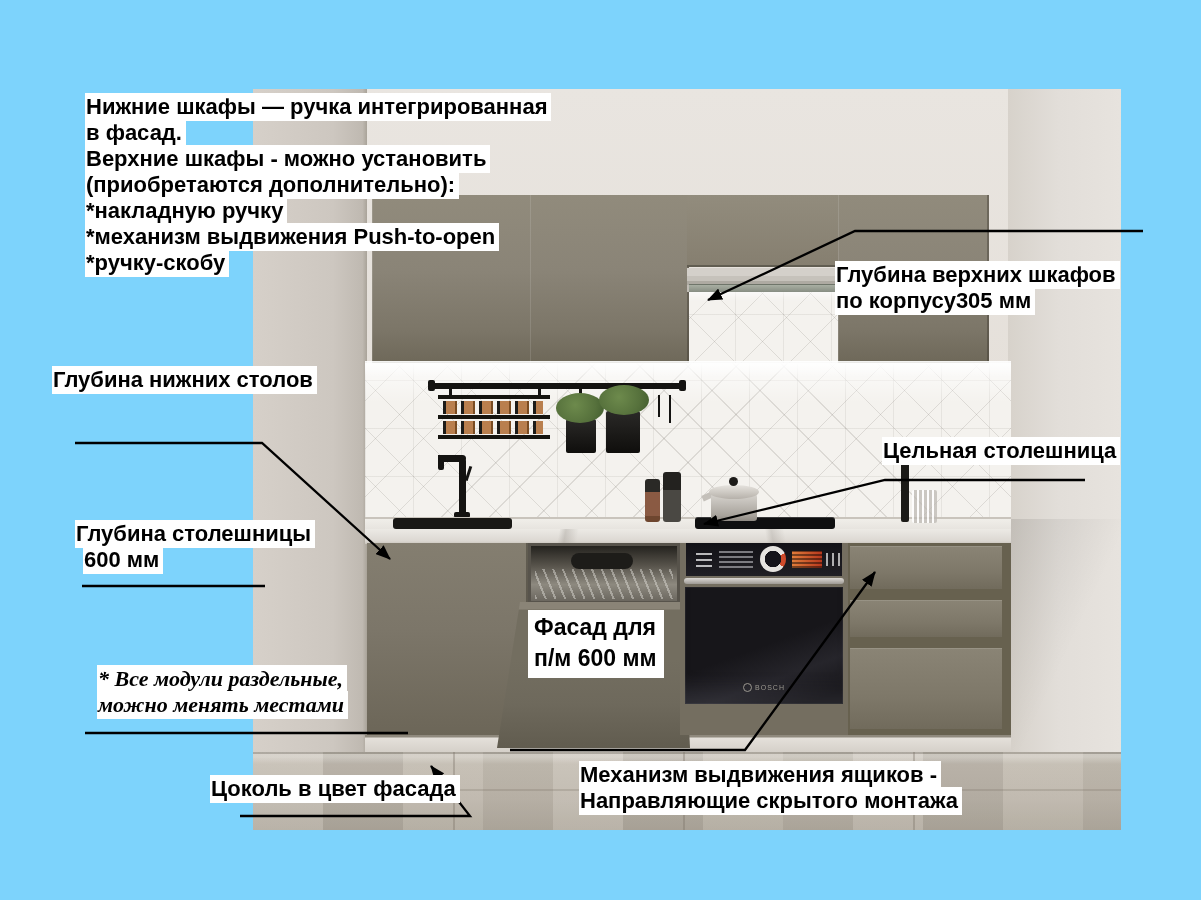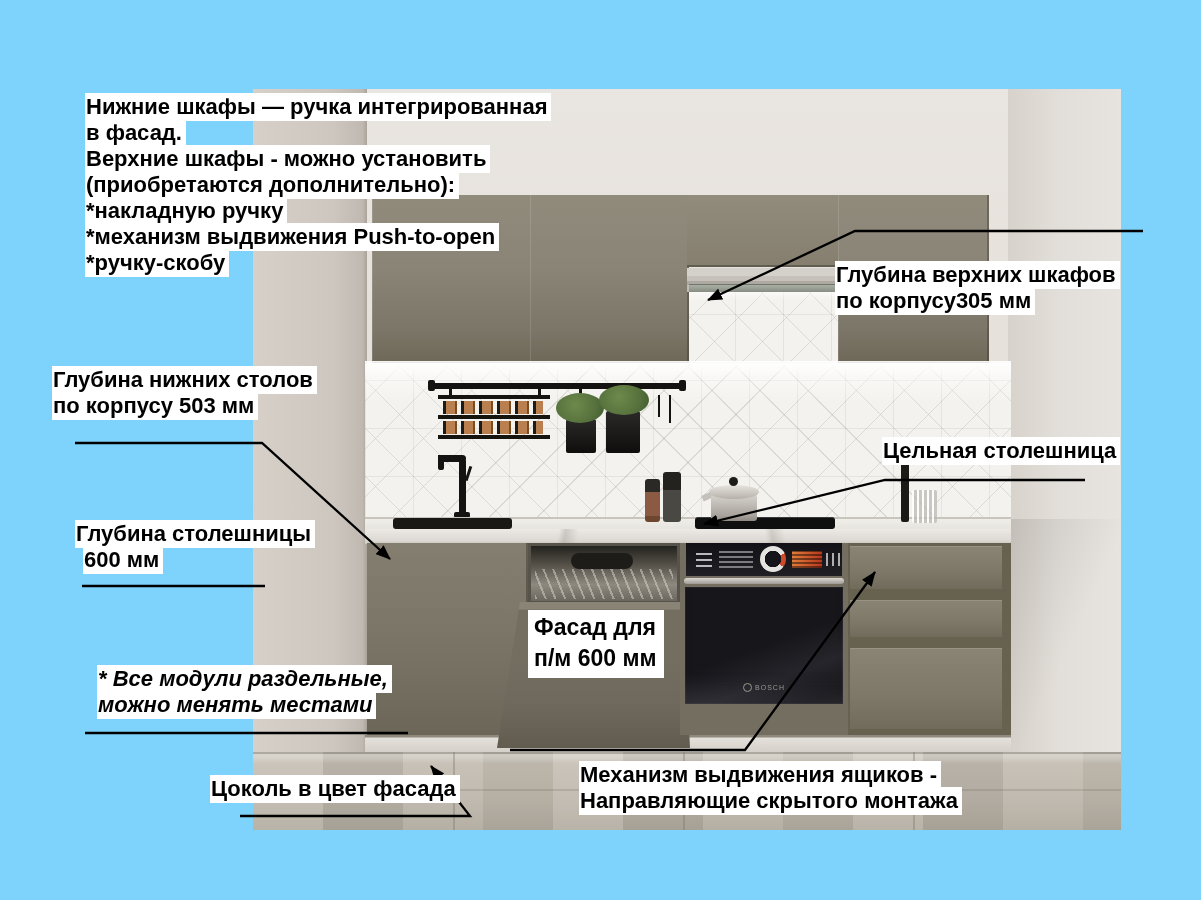--- a/index.html
+++ b/index.html
@@ -269,38 +269,37 @@
     <div><span class="hl">*ручку-скобу</span></div>
   </div>
 
   <div class="ann" style="left:835px;top:262px;">
     <div><span class="hl">Глубина верхних шкафов</span></div>
     <div><span class="hl">по корпусу305 мм</span></div>
   </div>
 
   <div class="ann" style="left:52px;top:367px;">
     <div><span class="hl">Глубина нижних столов</span></div>
-    <div><span class="hl">по корпусу 503 мм</span></div>
   </div>
 
   <div class="ann" style="left:75px;top:521px;">
     <div><span class="hl">Глубина столешницы</span></div>
     <div class="indent"><span class="hl">600 мм</span></div>
   </div>
 
   <div class="ann" style="left:882px;top:438px;">
     <span class="hl">Цельная столешница</span>
   </div>
 
   <div class="labelbox" style="left:528px;top:610px;">
     <div>Фасад для</div>
     <div>п/м 600 мм</div>
   </div>
 
-  <div class="ann it" style="left:97px;top:666px;">
+  <div class="ann it" style="left:97px;top:666px;font-family:Liberation Serif, serif;">
     <div><span class="hl">* Все модули раздельные,</span></div>
     <div><span class="hl">можно менять местами</span></div>
   </div>
 
   <div class="ann" style="left:210px;top:776px;">
     <span class="hl">Цоколь в цвет фасада</span>
   </div>
 
   <div class="ann" style="left:538px;top:762px;padding-left:41px;">
     <div><span class="hl">Механизм выдвижения ящиков -</span></div>

